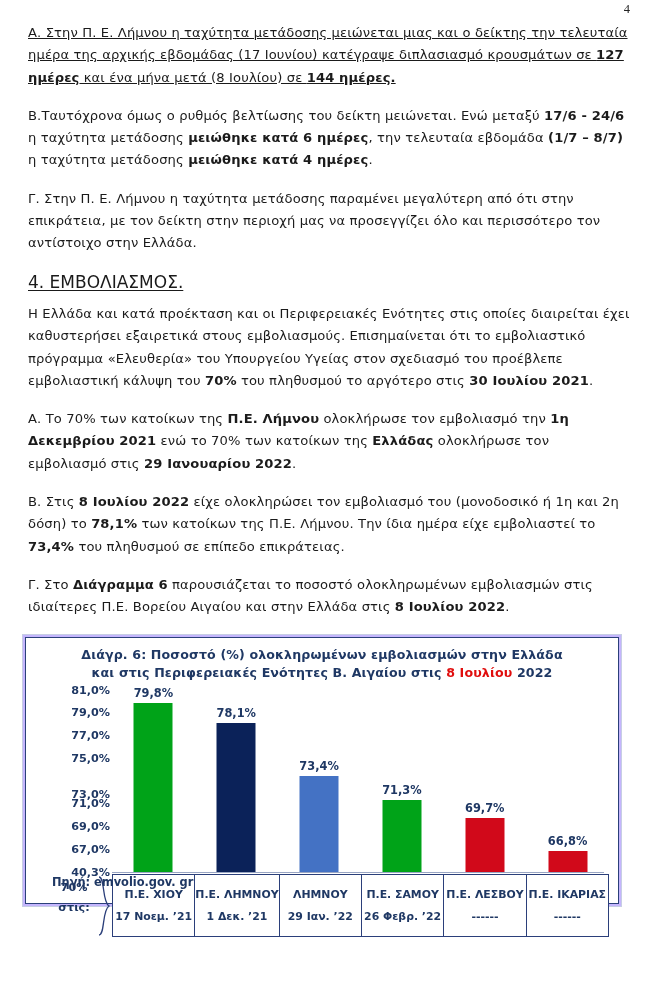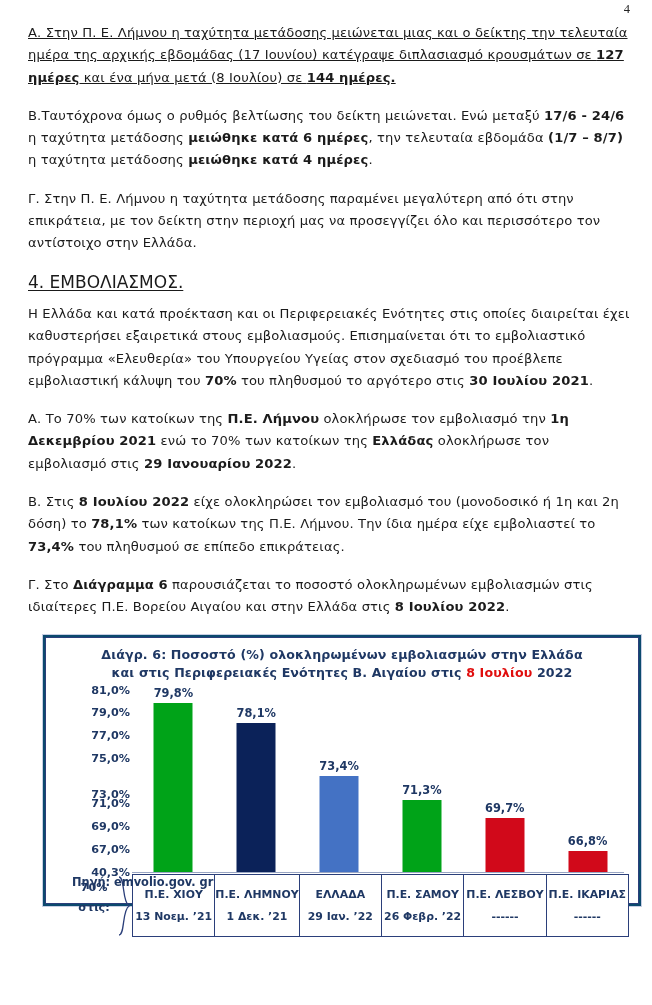--- a/index.html
+++ b/index.html
@@ -61,25 +61,25 @@
     margin: 0 0 10px 0;
   }
   .section-head span.u {
     text-decoration: underline;
     text-underline-offset: 2px;
   }
 
   
   .chart-wrap {
     position: relative;
-    margin: 6px 0 0 24px;
+    margin: 6px 0 0 4px;
     width: 600px;
     height: 273px;
     box-sizing: border-box;
-    background: #0c4a6e;
+    background: #c4b5fd;
     border: 1px solid #c7cee4;
     padding: 2px;
   }
   .chart-inner {
     position: relative;
     width: 100%;
     height: 100%;
     box-sizing: border-box;
     border: 1.6px solid #2b3f7a;
     background: #ffffff;
@@ -290,28 +290,28 @@
         <div>στις:</div>
       </div>
 
       <svg class="brace" viewBox="0 0 12 60">
         <path d="M1,1 C7,1 4,26 11,30 C4,34 7,59 1,59" fill="none" stroke="#2b3f7a" stroke-width="1.3"></path>
       </svg>
 
       <div class="cat-table" id="cattable">
           <div class="cat-cell">
             <div class="cat-name">Π.Ε. ΧΙΟΥ</div>
-            <div class="cat-date">13 Νοεμ. ’21</div>
+            <div class="cat-date">17 Νοεμ. ’21</div>
           </div>
           <div class="cat-cell">
             <div class="cat-name">Π.Ε. ΛΗΜΝΟΥ</div>
             <div class="cat-date">1 Δεκ. ’21</div>
           </div>
           <div class="cat-cell">
-            <div class="cat-name">ΕΛΛΑΔΑ</div>
+            <div class="cat-name">ΛΗΜΝΟΥ</div>
             <div class="cat-date">29 Ιαν. ’22</div>
           </div>
           <div class="cat-cell">
             <div class="cat-name">Π.Ε. ΣΑΜΟΥ</div>
             <div class="cat-date">26 Φεβρ. ’22</div>
           </div>
           <div class="cat-cell">
             <div class="cat-name">Π.Ε. ΛΕΣΒΟΥ</div>
             <div class="cat-date">------</div>
           </div>

